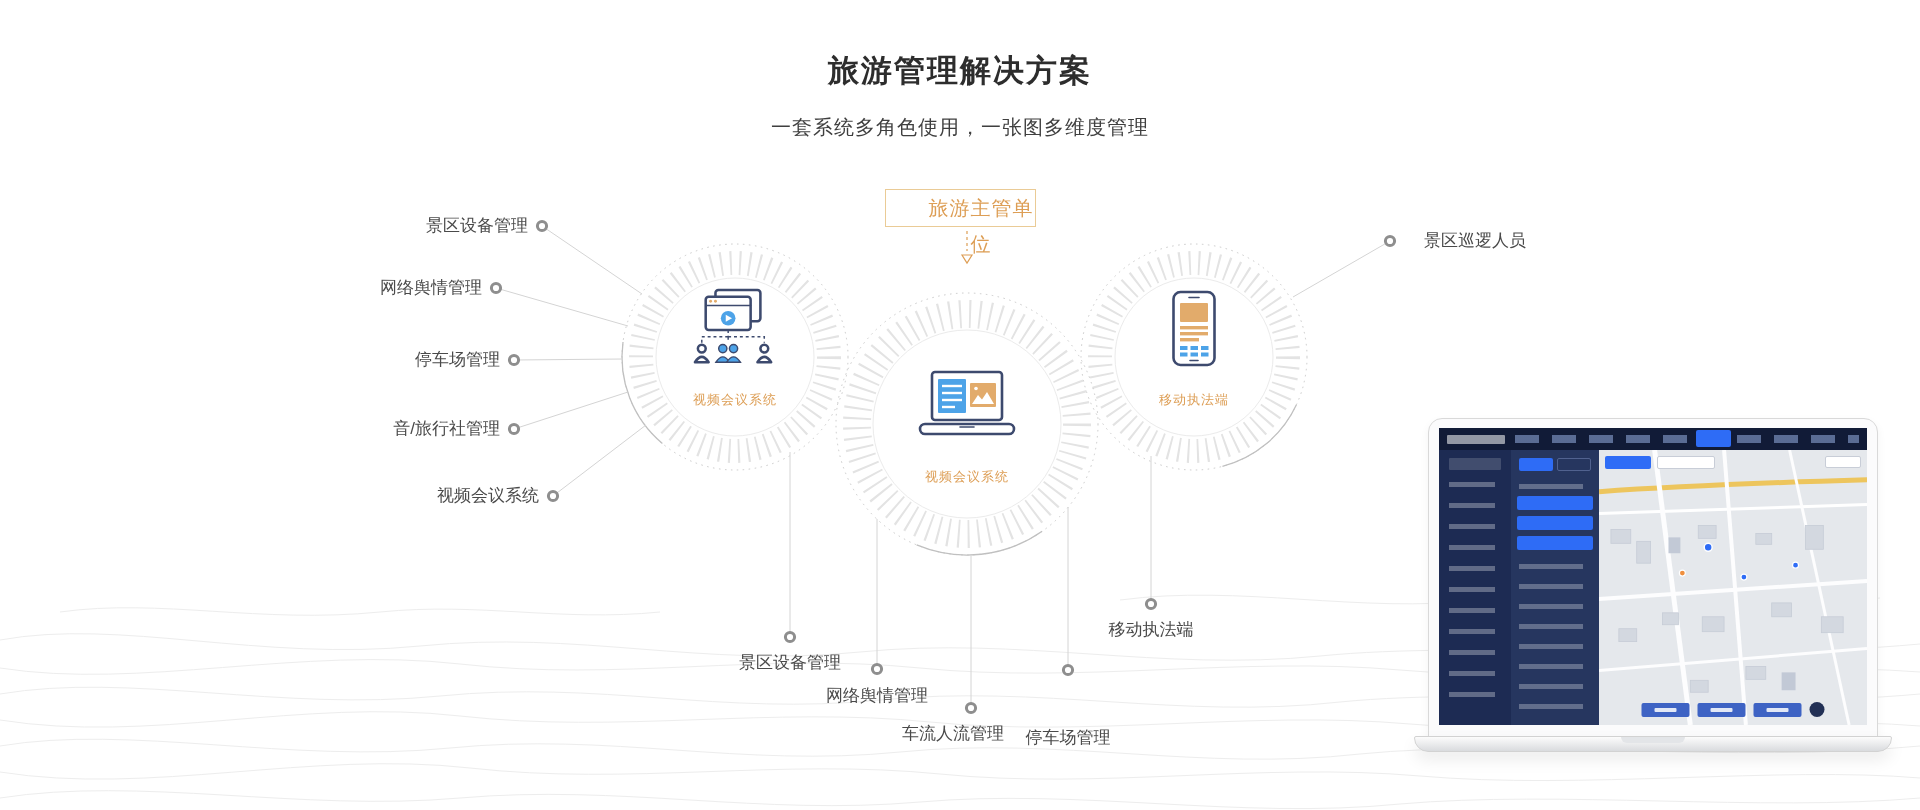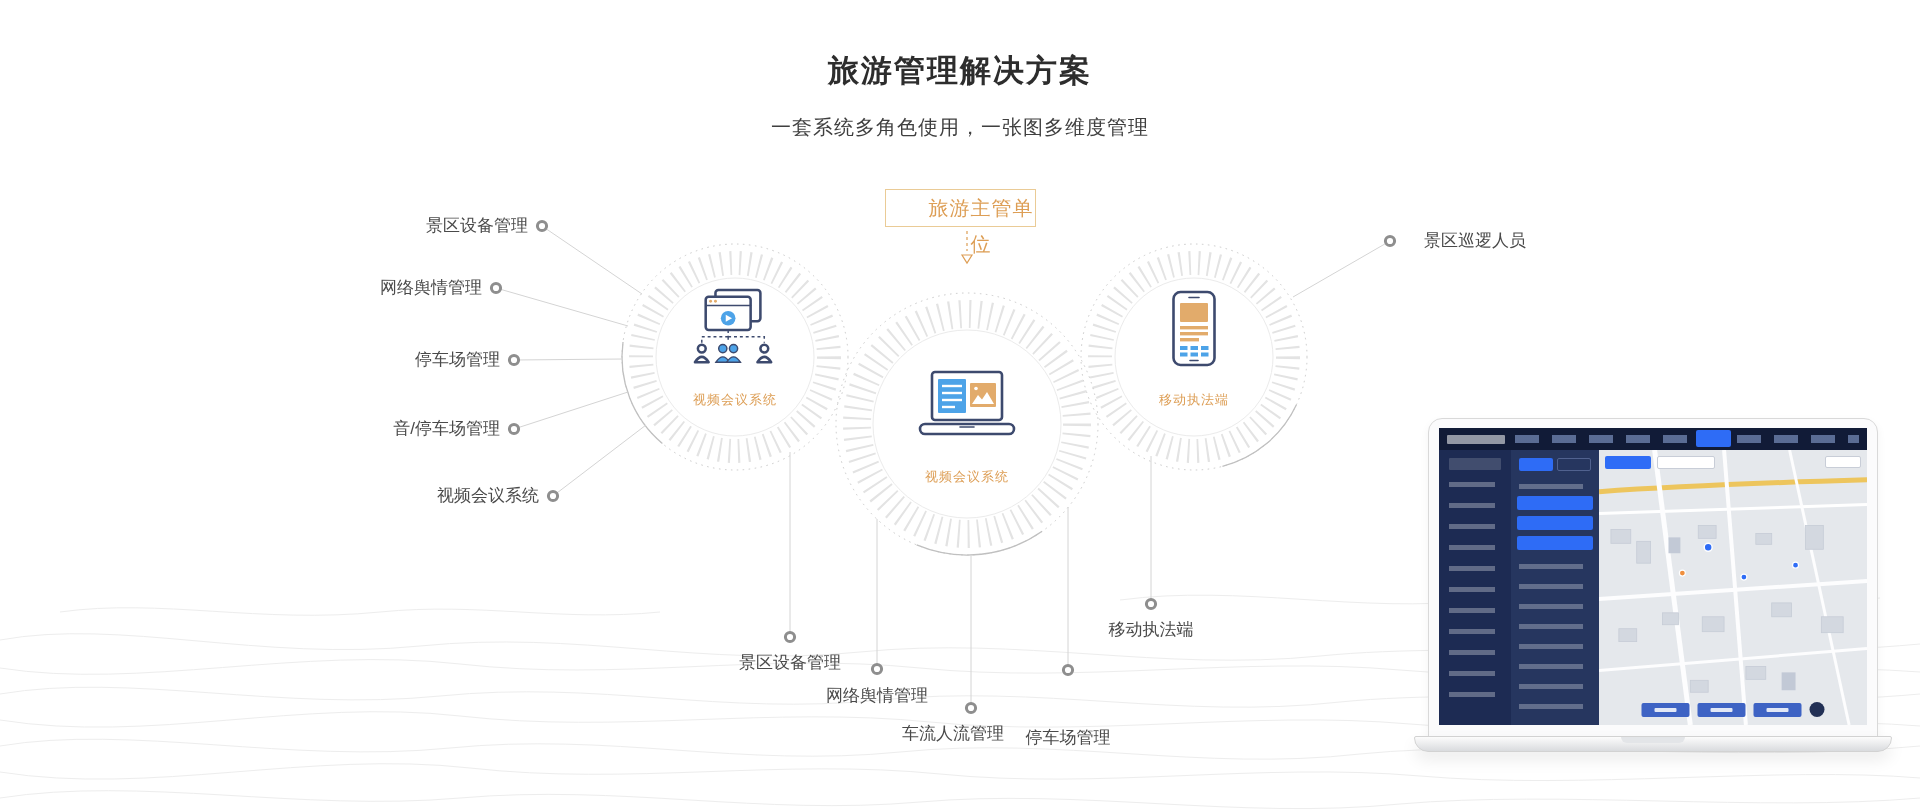--- a/index.html
+++ b/index.html
@@ -239,21 +239,21 @@
     </svg>
   </div>
 
   <div class="node-label" style="left:655px; top:391px;">视频会议系统</div>
   <div class="node-label" style="left:887px; top:468px;">视频会议系统</div>
   <div class="node-label" style="left:1114px; top:391px;">移动执法端</div>
 
   <div class="diagram-label lab-right" style="left:360px; top:214px; width:168px;">景区设备管理</div>
   <div class="diagram-label lab-right" style="left:314px; top:276px; width:168px;">网络舆情管理</div>
   <div class="diagram-label lab-right" style="left:332px; top:348px; width:168px;">停车场管理</div>
-  <div class="diagram-label lab-right" style="left:332px; top:417px; width:168px;">音/停车场管理</div>
+  <div class="diagram-label lab-right" style="left:332px; top:417px; width:168px;">音/旅行社管理</div>
   <div class="diagram-label lab-right" style="left:371px; top:484px; width:168px;">视频会议系统</div>
 
   <div class="diagram-label" style="left:1424px; top:229px; width:220px;">景区巡逻人员</div>
 
   <div class="diagram-label lab-center" style="left:690px; top:651px; width:200px;">景区设备管理</div>
   <div class="diagram-label lab-center" style="left:777px; top:684px; width:200px;">网络舆情管理</div>
   <div class="diagram-label lab-center" style="left:853px; top:722px; width:200px;">车流人流管理</div>
   <div class="diagram-label lab-center" style="left:968px; top:726px; width:200px;">停车场管理</div>
   <div class="diagram-label lab-center" style="left:1051px; top:618px; width:200px;">移动执法端</div>
 

